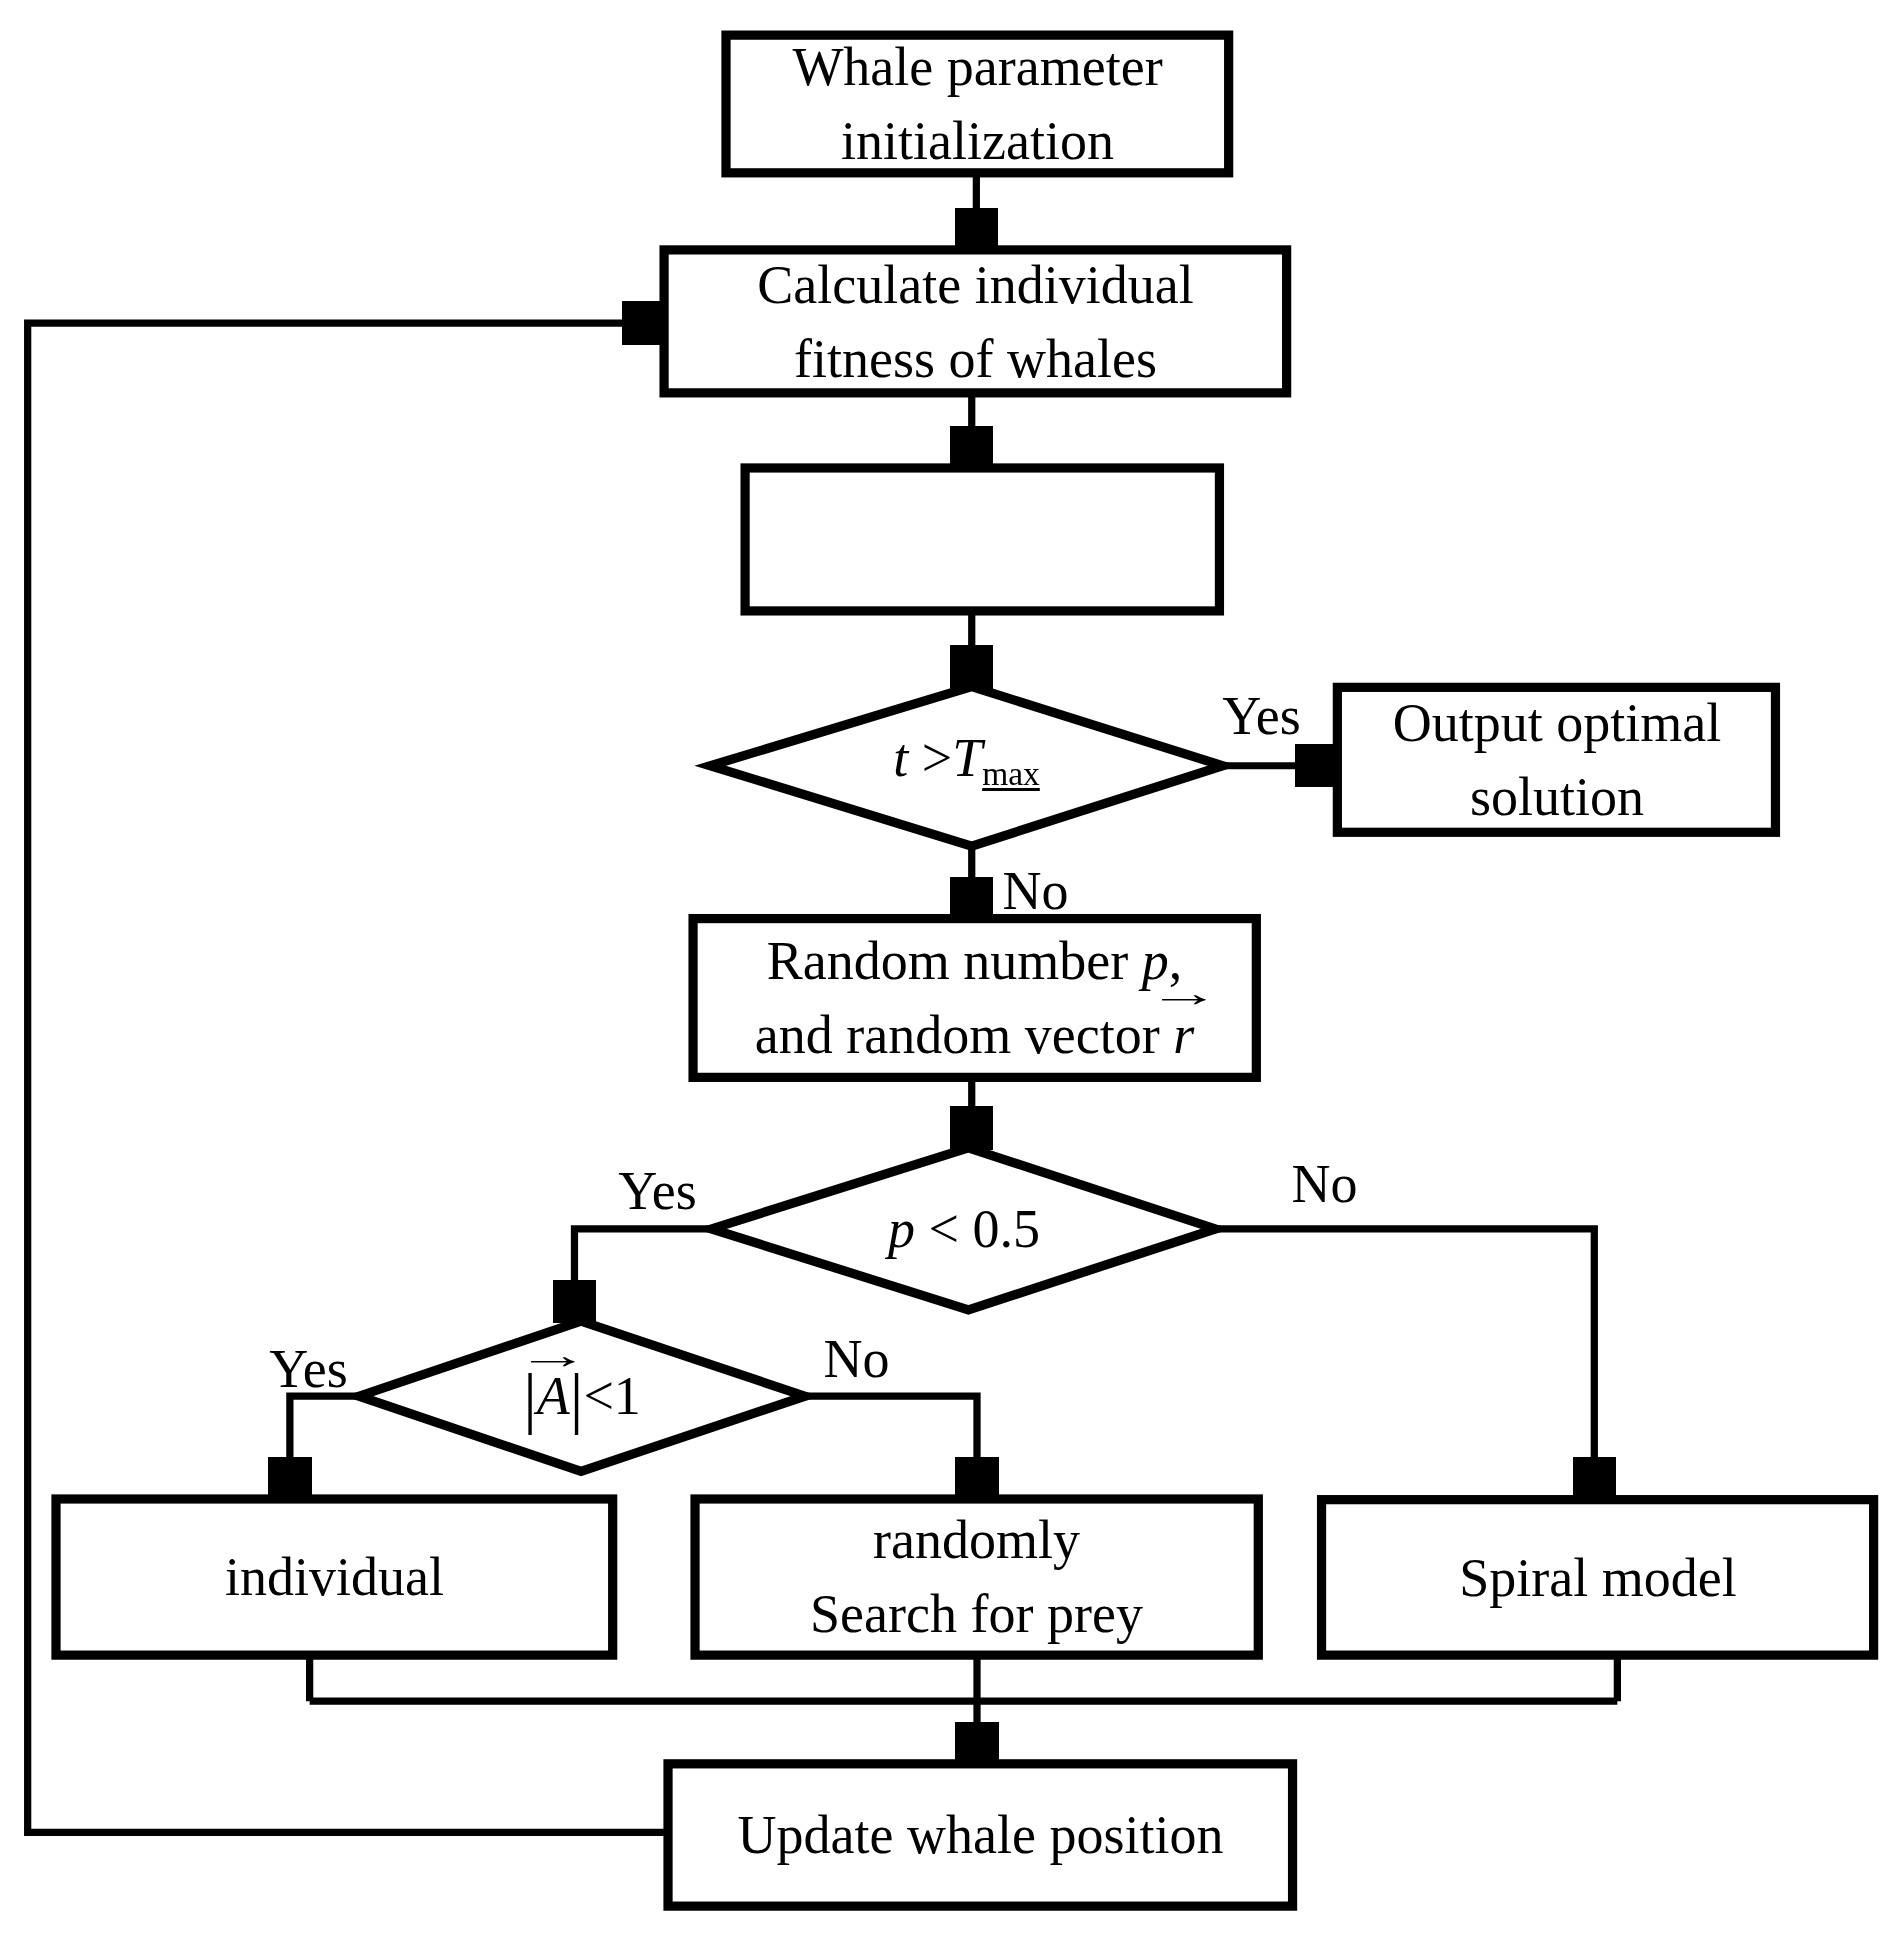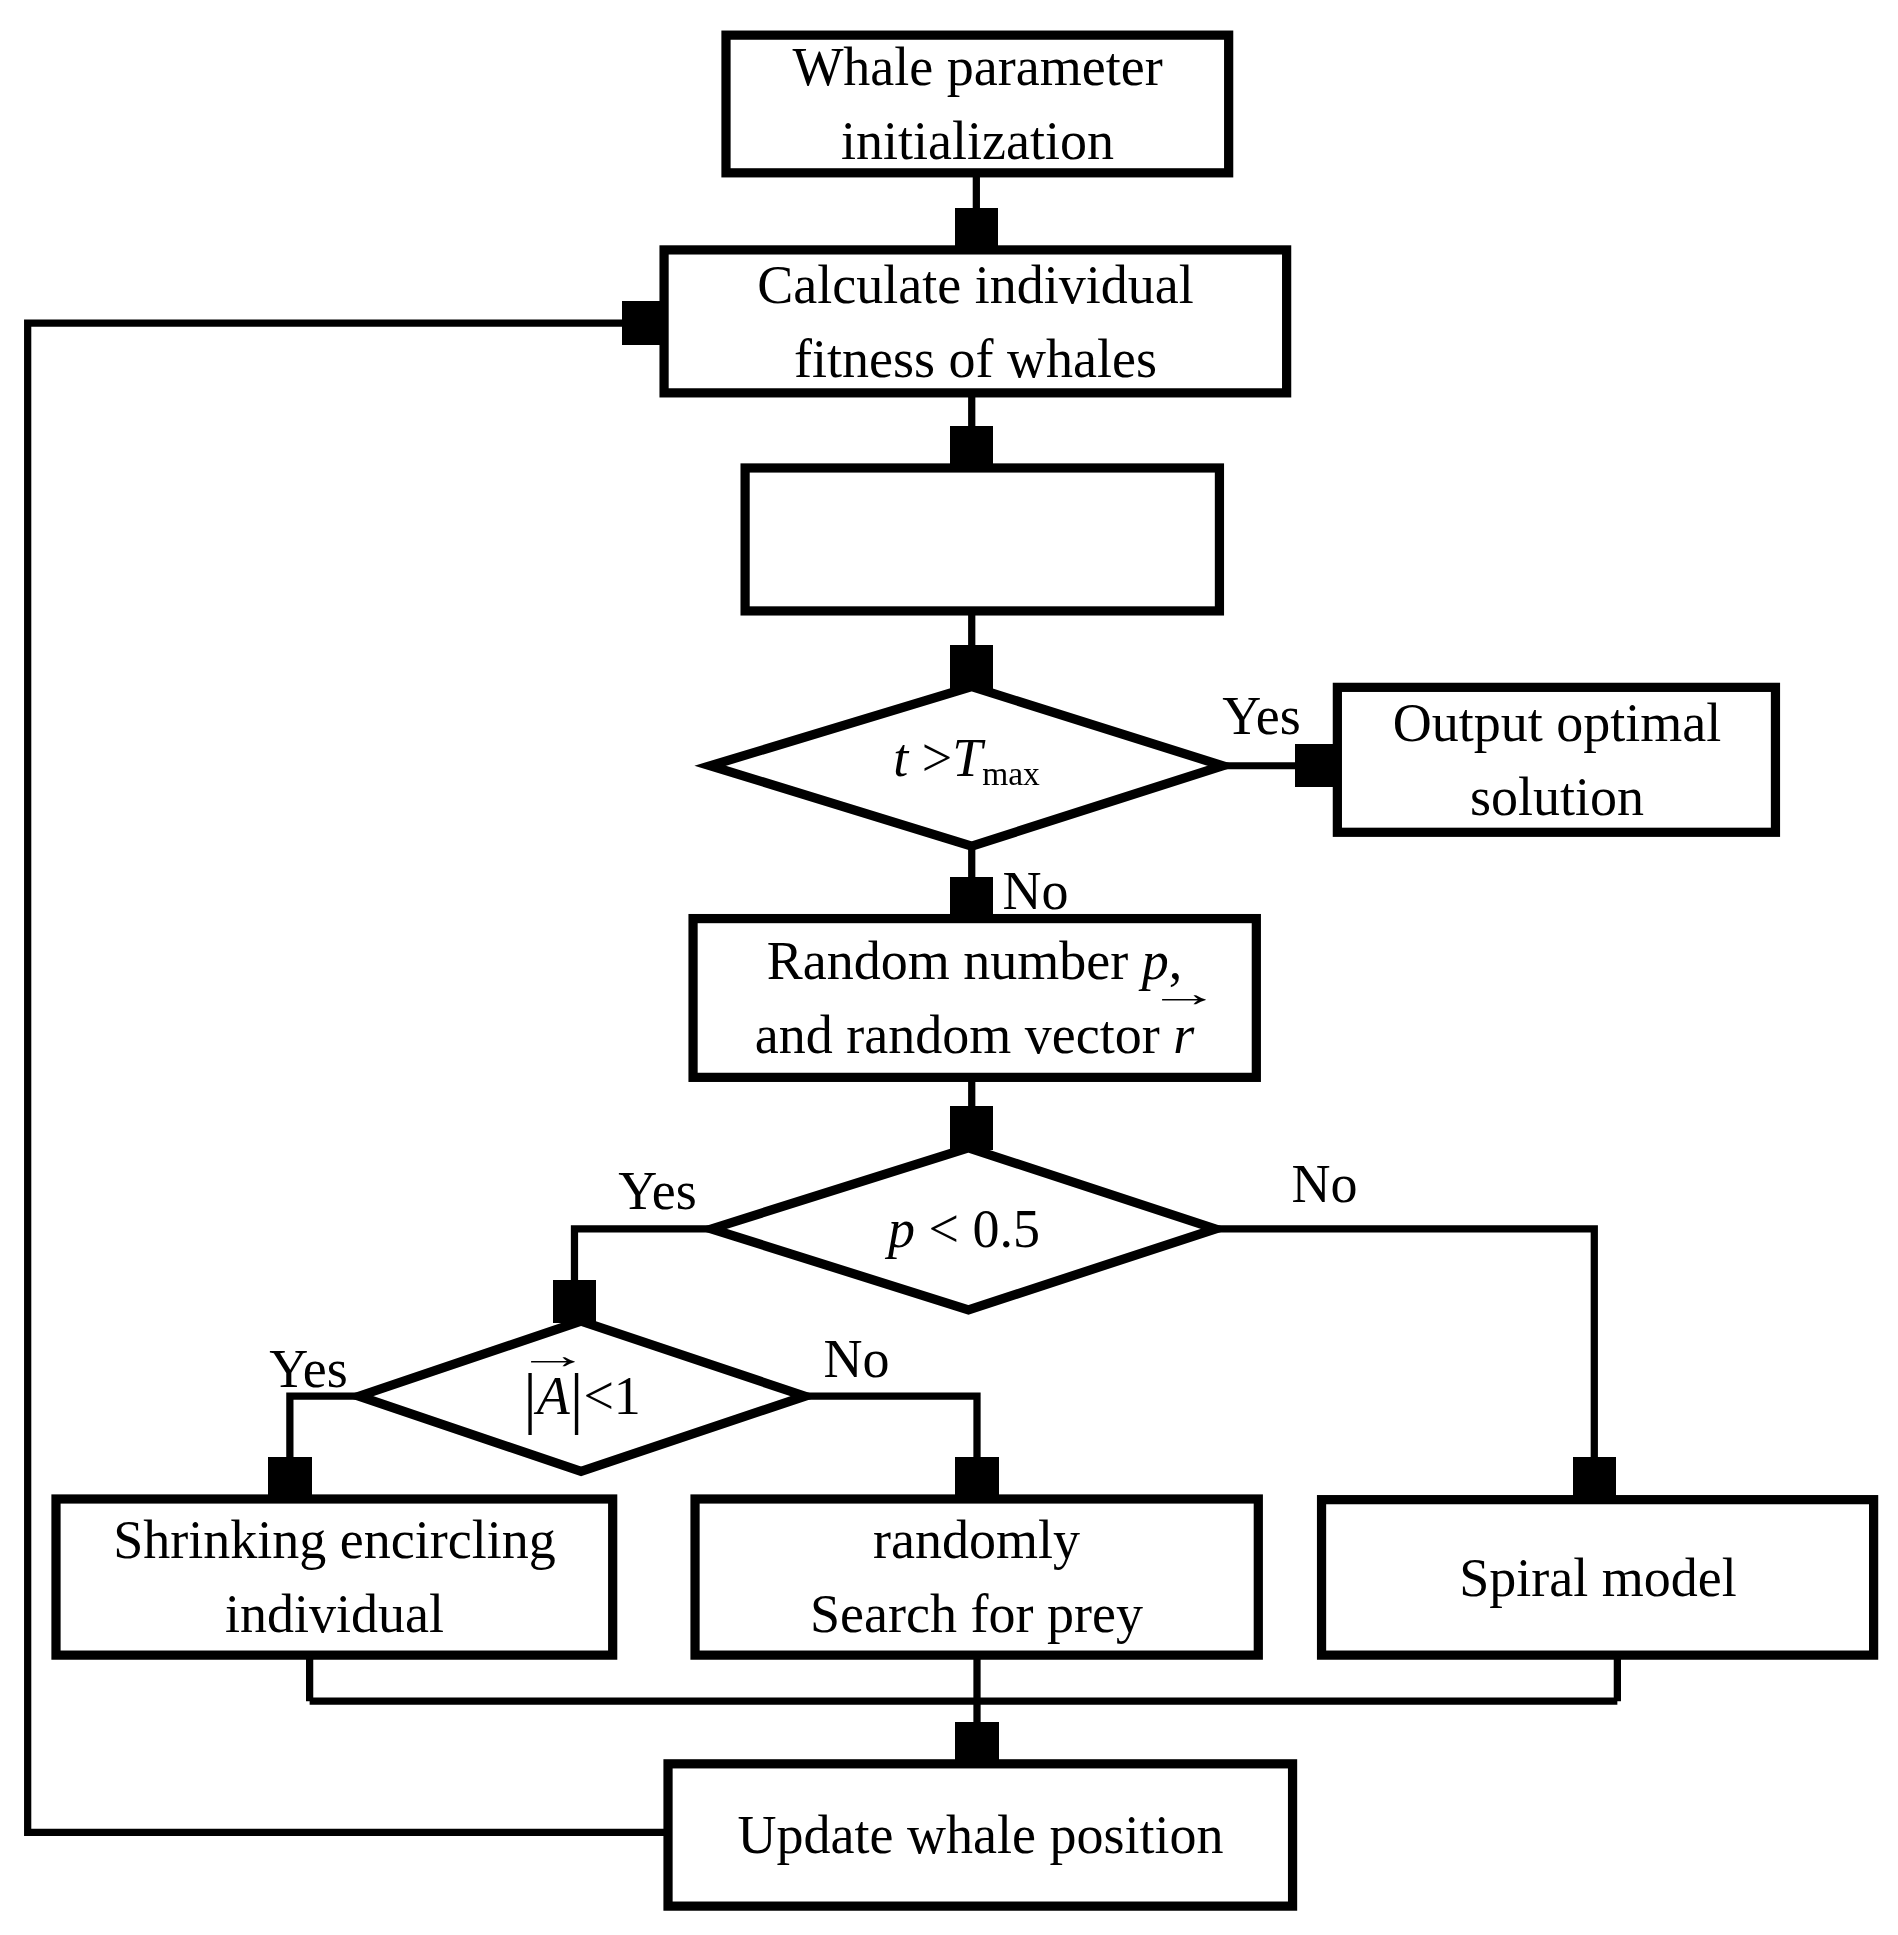--- a/index.html
+++ b/index.html
@@ -41,21 +41,21 @@
   .vec .arr {
     position: absolute;
     left: 50%;
     top: -0.60em;
     transform: translateX(-50%) scaleX(1.9);
     font-style: normal;
     font-size: 0.72em;
     line-height: 1;
   }
   .bar { font-style: normal; font-size: 1.26em; vertical-align: -0.10em; line-height: 0; }
-  sub.mx { font-size: 0.62em; vertical-align: -0.28em; letter-spacing: 0; }
+  sub.mx { font-size: 0.62em; vertical-align: -0.28em; letter-spacing: 0; text-decoration: underline; }
 </style>
 </head>
 <body>
 
 <div id="canvas">
 
   <svg id="shapes" viewBox="0 0 2881 2938" xmlns="http://www.w3.org/2000/svg">
     <defs>
       <marker id="arrow" viewBox="0 0 10 10" refX="8.5" refY="5" markerWidth="6" markerHeight="6" orient="auto-start-reverse">
         <polygon class="arrowhead" points="0,0 10,5 0,10"></polygon>
@@ -130,21 +130,20 @@
     </div>
   </div>
 
   <div class="dtext" style="left:359px; top:1321px; width:446px; height:150px;">
     <div>
       <span class="bar">|</span><span class="vec"><span class="arr">→</span><span>A</span></span><span class="bar">|</span><span>&lt;1</span>
     </div>
   </div>
 
   <div class="node" style="left:56px; top:1499px; width:557px; height:156px;">
-    <div>Shrinking encircling</div>
     <div>individual</div>
   </div>
 
   <div class="node" style="left:695px; top:1499px; width:563px; height:156px;">
     <div>randomly</div>
     <div>Search for prey</div>
   </div>
 
   <div class="node" style="left:1322px; top:1500px; width:552px; height:155px;">
     <div>Spiral model</div>

